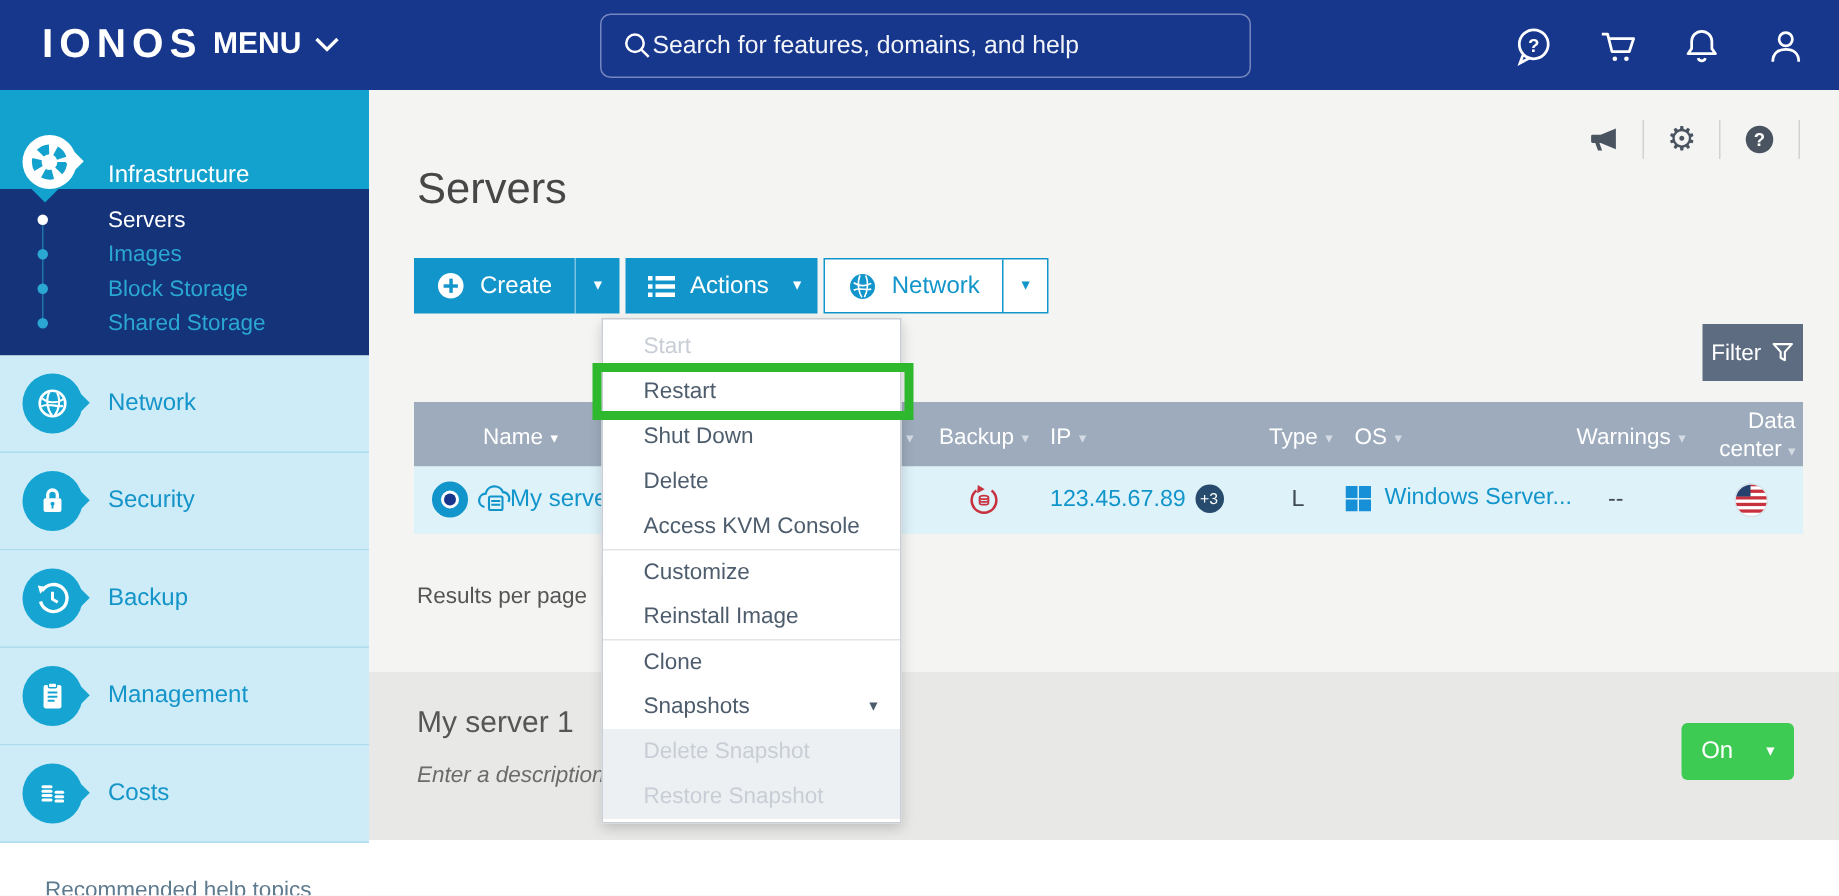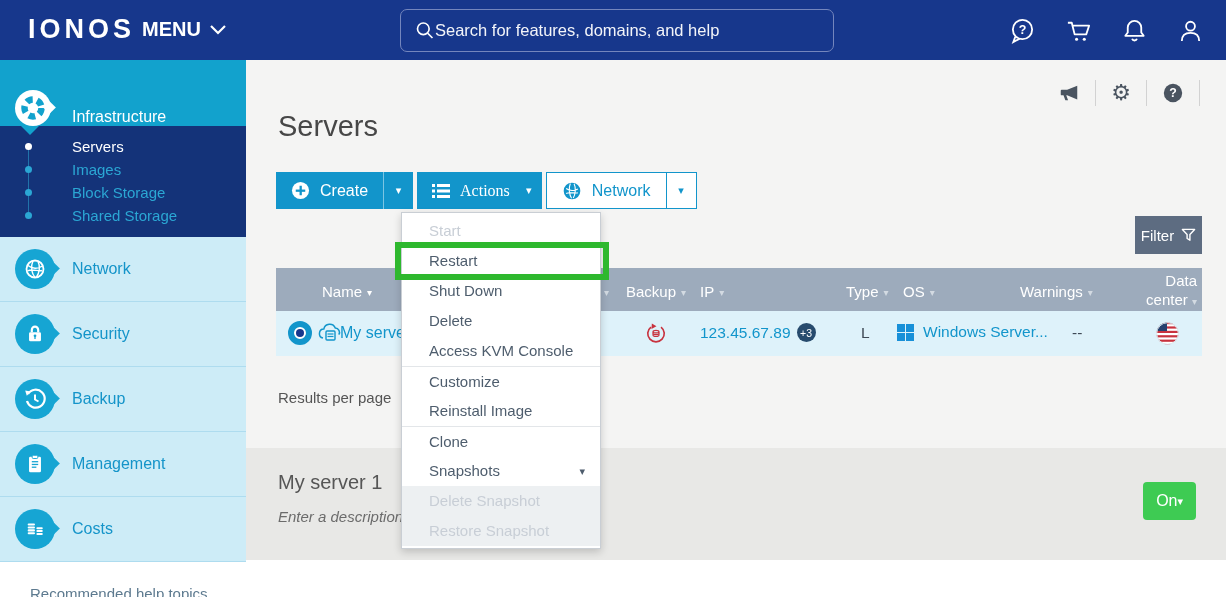--- a/index.html
+++ b/index.html
@@ -73,21 +73,21 @@
   .cell-os { position:absolute; left:621px; top:12px; display:flex; align-items:center; gap:9px; color:#1295cb; font-size:15.5px; cursor:pointer; }
   .cell-warn { position:absolute; left:796px; top:13px; color:#3f4a56; font-size:15.5px; }
   .cell-flag { position:absolute; left:880px; top:11px; width:23px; height:23px; cursor:default; }
   .results { position:absolute; left:32px; top:322px; display:flex; align-items:center; font-size:15px; color:#555; }
   .select-box { margin-left:10px; width:52px; height:31px; background:#fff; border:1px solid #b9b9b9; display:flex; align-items:center; padding-left:9px; font-size:15px; color:#444; cursor:pointer; }
 
   
   .detail { position:absolute; left:0; top:388px; width:100%; height:112px; background:#e8e8e6; }
   .detail-name { position:absolute; left:32px; top:23px; font-size:20px; color:#565656; }
   .detail-desc { position:absolute; left:32px; top:60px; font-size:15px; font-style:italic; color:#6b6b6b; cursor:text; }
-  .on-btn { position:absolute; right:30px; top:34px; height:38px; padding:0 13px; background:#3ecb53; border-radius:4px; color:#fff; font-size:16px; display:flex; align-items:center; gap:0; cursor:pointer; }
+  .on-btn { position:absolute; right:30px; top:34px; height:38px; padding:0 13px; background:#3ecb53; border-radius:4px; color:#fff; font-size:16px; display:flex; align-items:center; gap:22px; cursor:pointer; }
   .bottom-white { position:absolute; left:0; top:500px; width:100%; height:37px; background:#fff; }
 
   
   .dropdown { position:absolute; left:401px; top:212px; width:200px; background:#fff; border:1px solid #c9ced4; box-shadow:0 3px 8px rgba(0,0,0,.18); z-index:5; padding:3px 0 2px; }
   .ddi { height:30px; line-height:30px; padding-left:27px; font-size:15px; color:#4e5d6d; cursor:pointer; position:relative; white-space:nowrap; }
   .ddi.disabled { color:#c8ced6; cursor:default; }
   .ddi.sep { border-top:1px solid #e3e6e9; }
   .ddi.sub { background:#edf0f2; }
   .ddi .sub-caret { position:absolute; right:15px; top:0; font-size:11px; color:#4e5d6d; }
   .green-box { position:absolute; left:395px; top:242px; width:214px; height:38px; border:6px solid #2eb82e; z-index:6; pointer-events:none; }
@@ -246,21 +246,21 @@
               <rect x="5" y="9" width="10" height="2.4" fill="#1295cb"></rect>
             </svg>
           <span>Create</span>
         </span>
         <span class="arrow-part">
             <span class="caret">▾</span>
           </span>
       </div>
       <span class="gap4"></span>
       <div class="btn btn-teal">
-        <span class="main-part" style="padding-right:6px;font-family:Liberation Serif, serif;">
+        <span class="main-part" style="padding-right:6px;">
           <svg width="18" height="16" viewBox="0 0 18 16">
               <g fill="#fff">
                 <rect x="0" y="1" width="3" height="3"></rect>
                 <rect x="5" y="1" width="13" height="3"></rect>
                 <rect x="0" y="6.5" width="3" height="3"></rect>
                 <rect x="5" y="6.5" width="13" height="3"></rect>
                 <rect x="0" y="12" width="3" height="3"></rect>
                 <rect x="5" y="12" width="13" height="3"></rect>
               </g>
             </svg>
@@ -311,21 +311,21 @@
             <span class="sa">▾</span>
           </span>
         <span class="th" style="left:570px">
             <span>Type</span>
             <span class="sa">▾</span>
           </span>
         <span class="th" style="left:627px">
             <span>OS</span>
             <span class="sa">▾</span>
           </span>
-        <span class="th" style="left:744px">
+        <span class="th" style="left:775px">
             <span>Warnings</span>
             <span class="sa">▾</span>
           </span>
         <span class="th-dc"><span>Data center</span> <span class="sa">▾</span></span>
       </div>
       <div class="trow">
         <span class="radio"></span>
         <svg style="position:absolute;left:40px;top:11px" width="27" height="23" viewBox="0 0 27 23">
             <path d="M7 16 a4.5 4.5 0 0 1 .8 -8.9 a6 6 0 0 1 11.5 -1 a4.2 4.2 0 0 1 3.5 6.5" fill="none" stroke="#1295cb" stroke-width="1.5"></path>
             <rect x="10" y="9" width="9" height="9" rx="1" fill="none" stroke="#1295cb" stroke-width="1.4"></rect>

